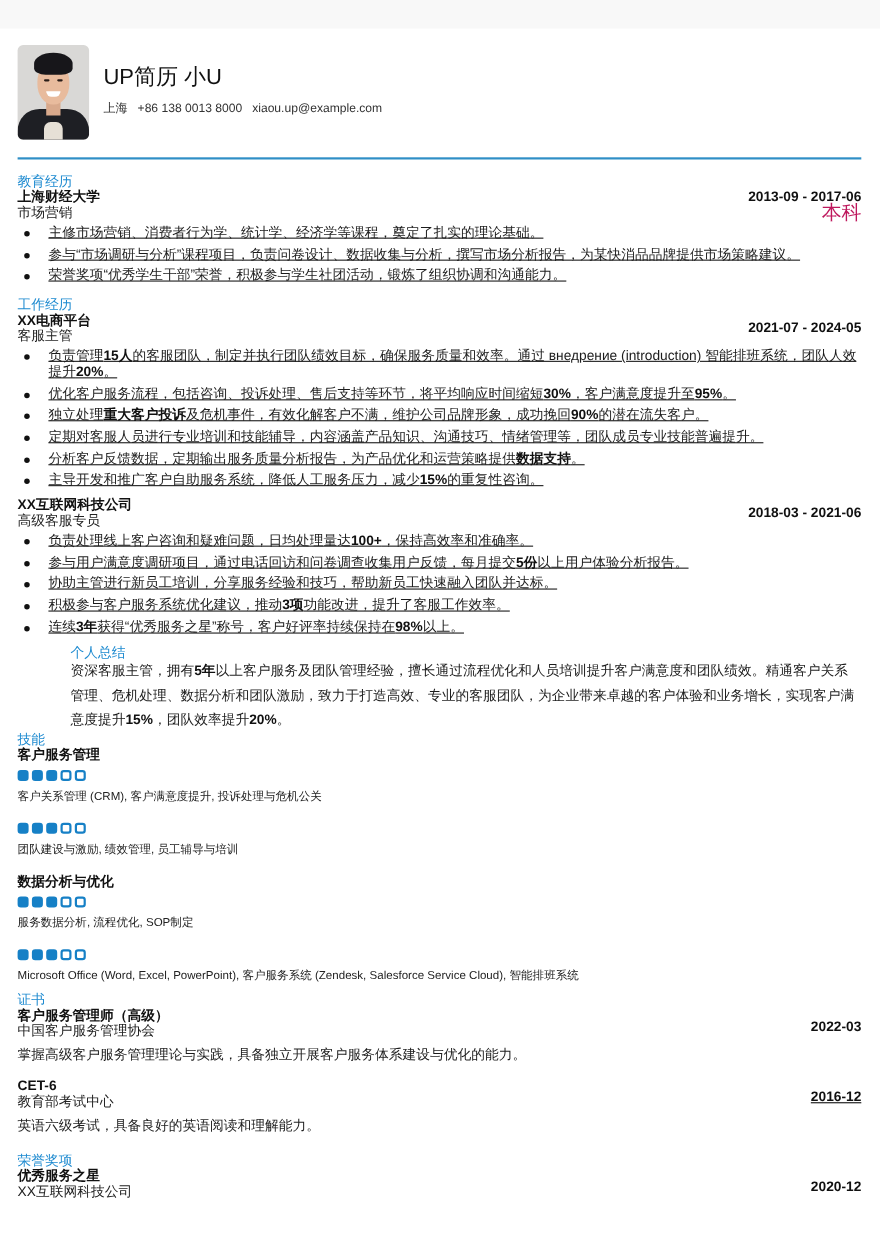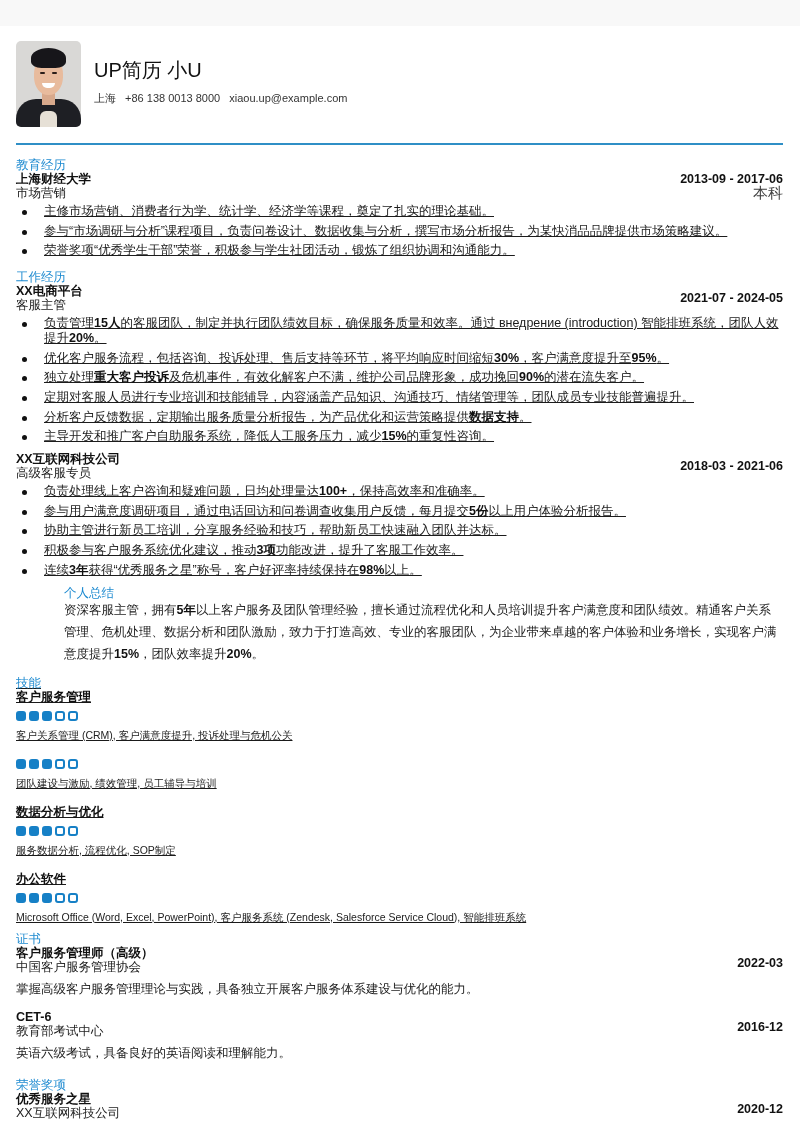--- a/index.html
+++ b/index.html
@@ -19,21 +19,21 @@
   .hinfo { margin-left: 13px; }
   .name { font-size: 20px; font-weight: 500; color: #111; line-height: 24px; margin-top: -4px; }
   .contact { font-size: 11px; color: #333; margin-top: 9px; }
   .contact span { margin-right: 6px; }
   .divider { height: 2px; background: #2f8fc6; margin-top: 16px; width: 767px; }
   .sec-title { font-size: 12.5px; font-weight: 500; color: #1d8ad0; line-height: 14px; }
   .row { display: flex; justify-content: space-between; align-items: center; }
   .ent-title { font-size: 12.5px; font-weight: 700; color: #111; line-height: 14px; }
   .ent-sub { font-size: 12.5px; color: #222; line-height: 14px; }
   .ent-date { font-size: 12.5px; font-weight: 700; color: #111; line-height: 14px; text-align: right; }
-  .ent-right-sub { font-size: 15px; color: #404040; line-height: 14px; text-align: right; }
+  .ent-right-sub { font-size: 18px; color: #be185d; line-height: 14px; text-align: right; }
   ul.bullets { list-style: none; margin-top: 4px; }
   ul.bullets li { position: relative; padding-left: 28px; font-size: 12.5px; line-height: 15px; margin-bottom: 4.6px; color: #1c1c1c; text-decoration: underline; }
   ul.bullets li::before { content: ""; position: absolute; left: 6px; top: 6px; width: 5px; height: 5px; border-radius: 50%; background: #111; }
   b { font-weight: 700; color: #111; }
   .summary { font-size: 12.5px; line-height: 22px; color: #1c1c1c; }
   .skill-name { font-size: 12.5px; font-weight: 700; color: #111; line-height: 15px; }
   .dots { display: flex; gap: 3px; margin-top: 6px; margin-bottom: 7px; }
   .dot { width: 10px; height: 10px; border-radius: 3px; border: 2px solid #1680c6; }
   .dot.on { background: #1680c6; }
   .skill-kw { font-size: 10.5px; color: #222; line-height: 14px; }
@@ -120,21 +120,21 @@
         <li><span>积极参与客户服务系统优化建议，推动</span><b>3项</b><span>功能改进，提升了客服工作效率。</span></li>
         <li><span>连续</span><b>3年</b><span>获得“优秀服务之星”称号，客户好评率持续保持在</span><b>98%</b><span>以上。</span></li>
       </ul>
   </div>
 
   <div style="margin-top:8px;margin-left:48px;">
     <div class="sec-title">个人总结</div>
     <div class="summary" style="margin-top:-1px;"><span>资深客服主管，拥有</span><b>5年</b><span>以上客户服务及团队管理经验，擅长通过流程优化和人员培训提升客户满意度和团队绩效。精通客户关系管理、危机处理、数据分析和团队激励，致力于打造高效、专业的客服团队，为企业带来卓越的客户体验和业务增长，实现客户满意度提升</span><b>15%</b><span>，团队效率提升</span><b>20%</b><span>。</span></div>
   </div>
 
-  <div style="margin-top:11px;text-decoration:underline;">
+  <div style="">
     <div class="sec-title">技能</div>
     <div id="skills-list">
         <div style="margin-top: 0px;">
           <div class="skill-name">客户服务管理</div>
           <div class="dots">
             <span class="dot on"></span>
             <span class="dot on"></span>
             <span class="dot on"></span>
             <span class="dot"></span>
             <span class="dot"></span>
@@ -159,21 +159,20 @@
             <span class="dot on"></span>
             <span class="dot on"></span>
             <span class="dot on"></span>
             <span class="dot"></span>
             <span class="dot"></span>
           </div>
           <div class="skill-kw">服务数据分析, 流程优化, SOP制定</div>
           <div style="height: 11px;"></div>
         </div>
         <div style="margin-top: 4px;">
-          <div class="skill-name">办公软件</div>
           <div class="dots">
             <span class="dot on"></span>
             <span class="dot on"></span>
             <span class="dot on"></span>
             <span class="dot"></span>
             <span class="dot"></span>
           </div>
           <div class="skill-kw">Microsoft Office (Word, Excel, PowerPoint), 客户服务系统 (Zendesk, Salesforce Service Cloud), 智能排班系统</div>
           <div style="height: 11px;"></div>
         </div>
@@ -189,21 +188,21 @@
       </div>
       <div class="ent-date" style="margin-top:6px;">2022-03</div>
     </div>
     <div class="cert-desc">掌握高级客户服务管理理论与实践，具备独立开展客户服务体系建设与优化的能力。</div>
 
     <div class="row" style="margin-top:13px;">
       <div>
         <div class="ent-title">CET-6</div>
         <div class="ent-sub">教育部考试中心</div>
       </div>
-      <div class="ent-date" style="margin-top:6px;">2016-12</div>
+      <div class="ent-date" style="margin-top:6px;text-decoration:underline;">2016-12</div>
     </div>
     <div class="cert-desc">英语六级考试，具备良好的英语阅读和理解能力。</div>
   </div>
 
   <div style="margin-top:17px;">
     <div class="sec-title">荣誉奖项</div>
     <div class="row">
       <div>
         <div class="ent-title">优秀服务之星</div>
         <div class="ent-sub">XX互联网科技公司</div>

